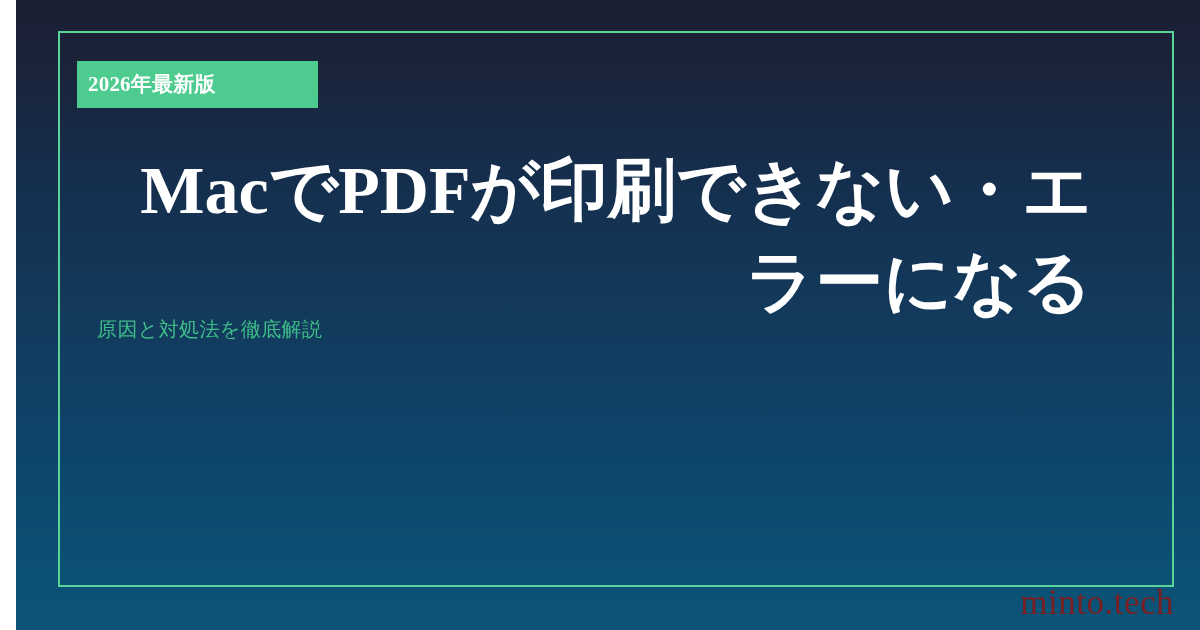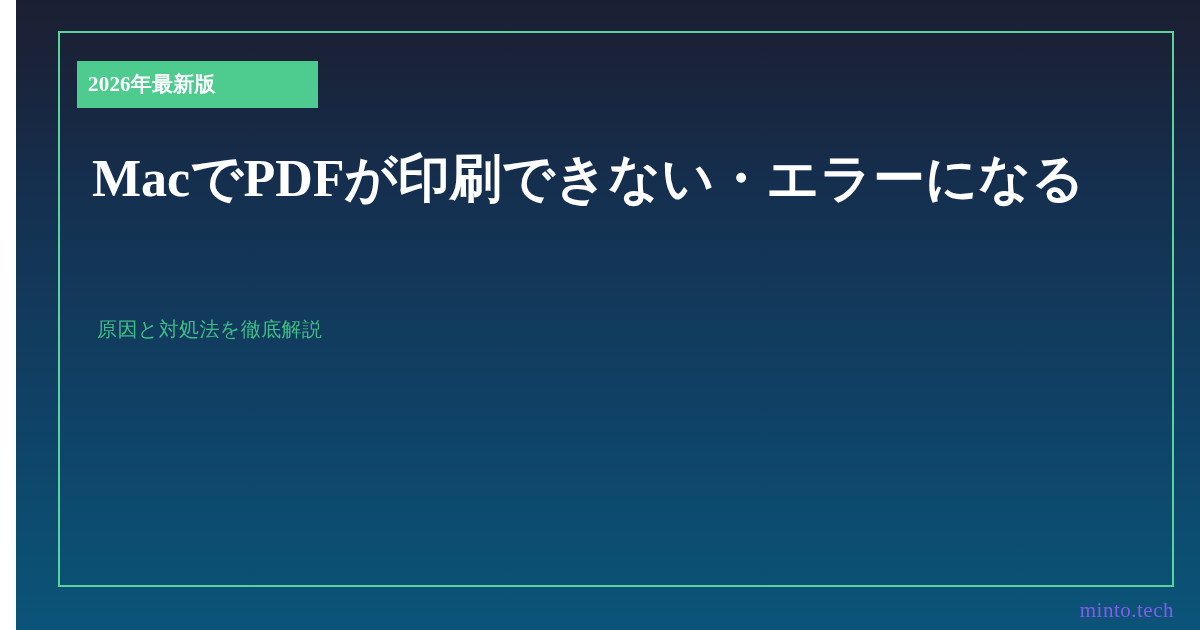--- a/index.html
+++ b/index.html
@@ -70,44 +70,45 @@
     white-space: nowrap;
   }
 
   .title {
     position: absolute;
     left: 76px;
     top: 144px;
     width: 1000px;
     margin: 0;
     color: #ffffff;
-    font-size: 52px;
+    font-size: 68px;
     font-weight: bold;
     line-height: 1.36;
     letter-spacing: 0px;
+    text-align: right;
   }
 
   .subtitle {
     position: absolute;
     left: 81px;
     top: 314px;
     margin: 0;
     color: #3fbd88;
     font-size: 20px;
     font-weight: normal;
     line-height: 1.5;
     letter-spacing: 0.4px;
   }
 
   .watermark {
     position: absolute;
     right: 42px;
     bottom: 7px;
-    color: #8b5cf6;
-    font-size: 21px;
+    color: #7f1d1d;
+    font-size: 35px;
     font-weight: normal;
     letter-spacing: 0.5px;
     opacity: 0.95;
   }
 </style>
 </head>
 <body>
 
 <div class="card">
 

